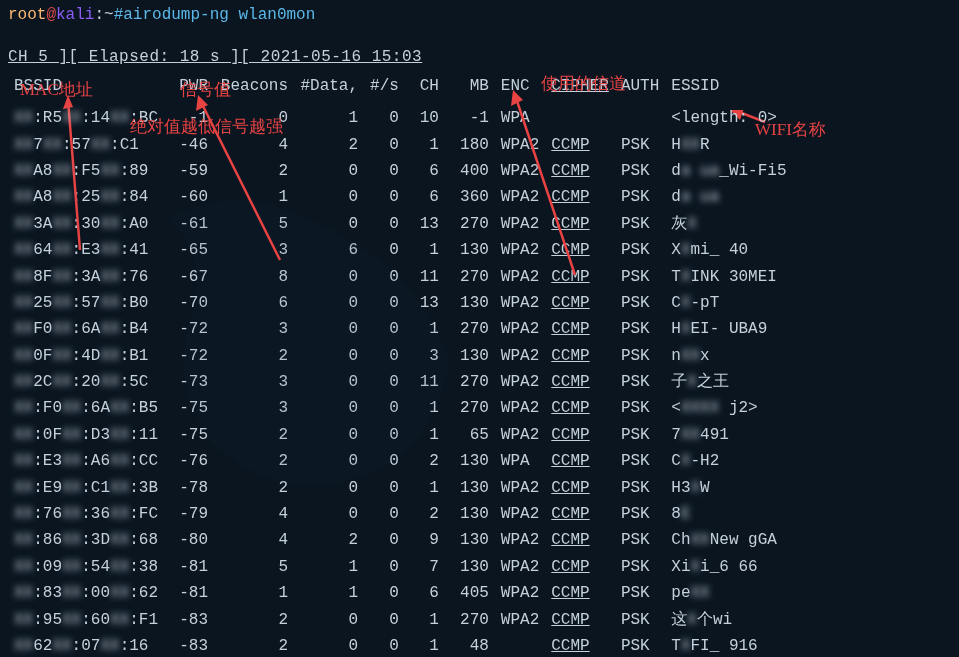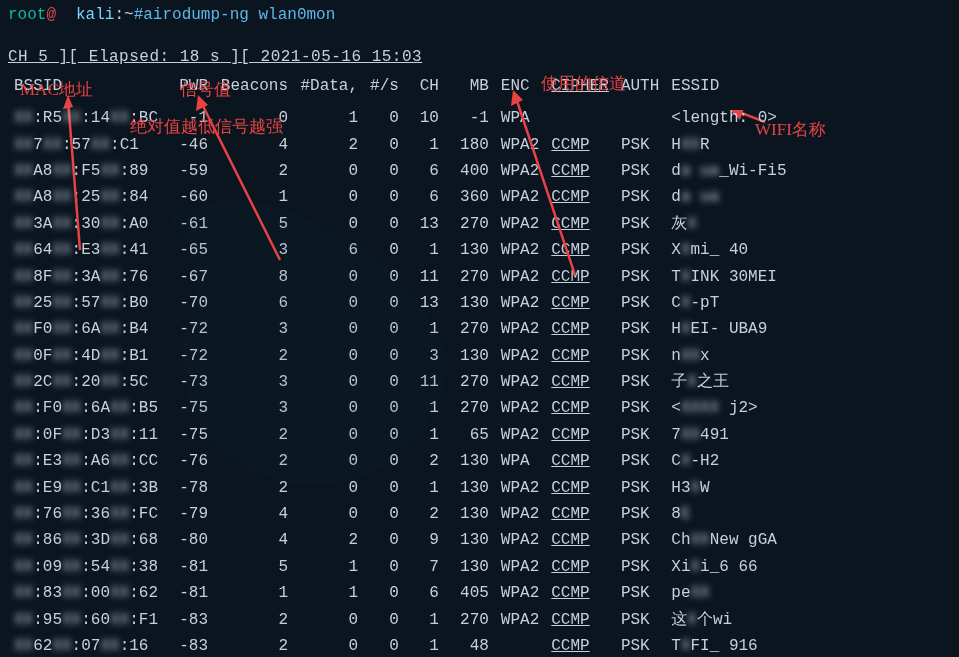--- a/index.html
+++ b/index.html
@@ -15,23 +15,23 @@
     line-height: 1.4;
     width: 959px;
     height: 657px;
     overflow: hidden;
     padding: 4px 8px;
     position: relative;
   }
   .prompt-line {
     margin-bottom: 20px;
   }
-  .user { color: #14b8a6; }
+  .user { color: #fdba74; }
   .at { color: #d84a4a; }
-  .host { color: #7dd3fc; padding-left: 20px; }
+  .host { color: #8b5cf6; }
   .colon { color: #c5d0db; }
   .path { color: #c5d0db; }
   .hash { color: #5bb8e8; }
   .cmd { color: #5bb8e8; }
   .status-line {
     margin-bottom: 4px;
     letter-spacing: 0.5px;
     text-decoration: underline;
   }
   .tbl {

